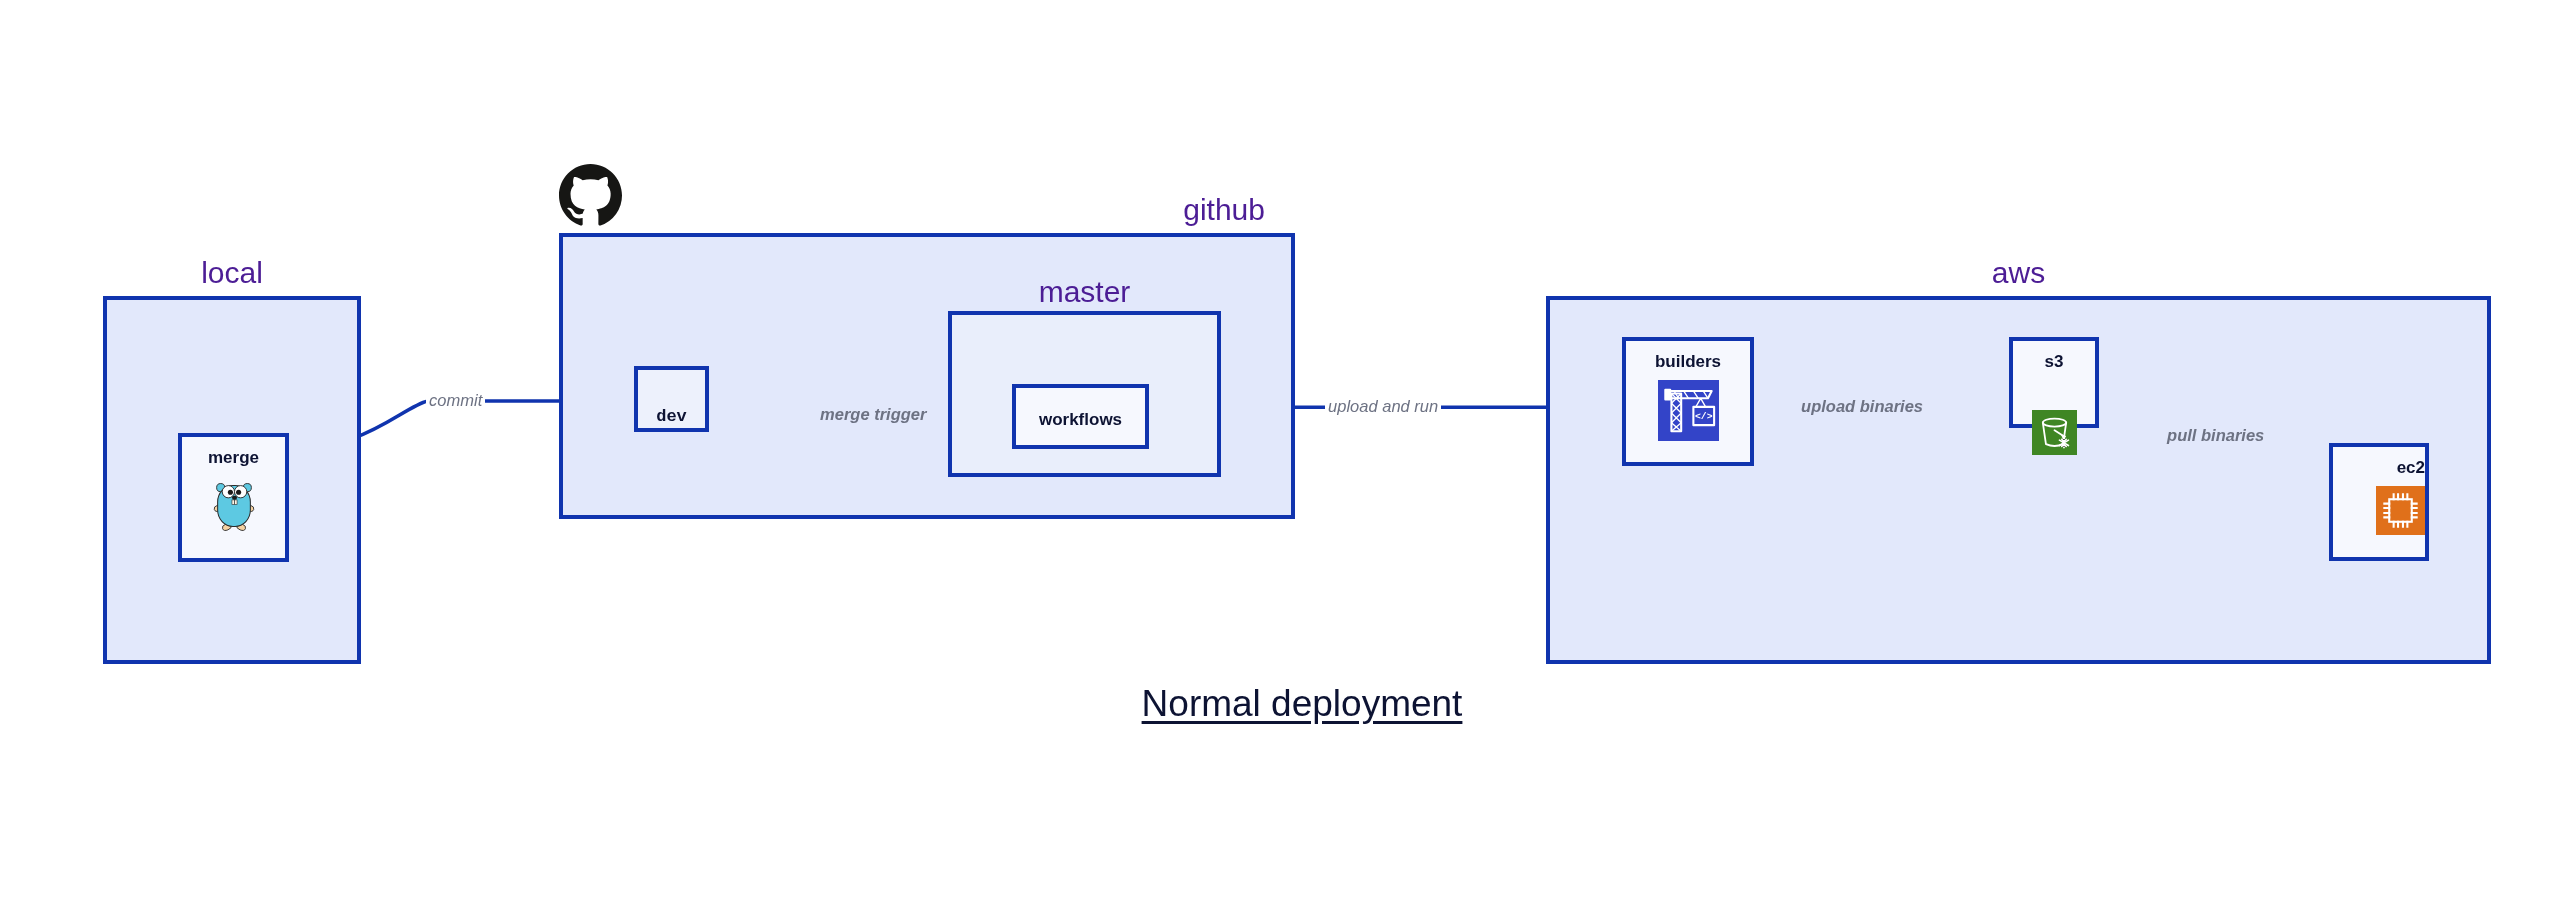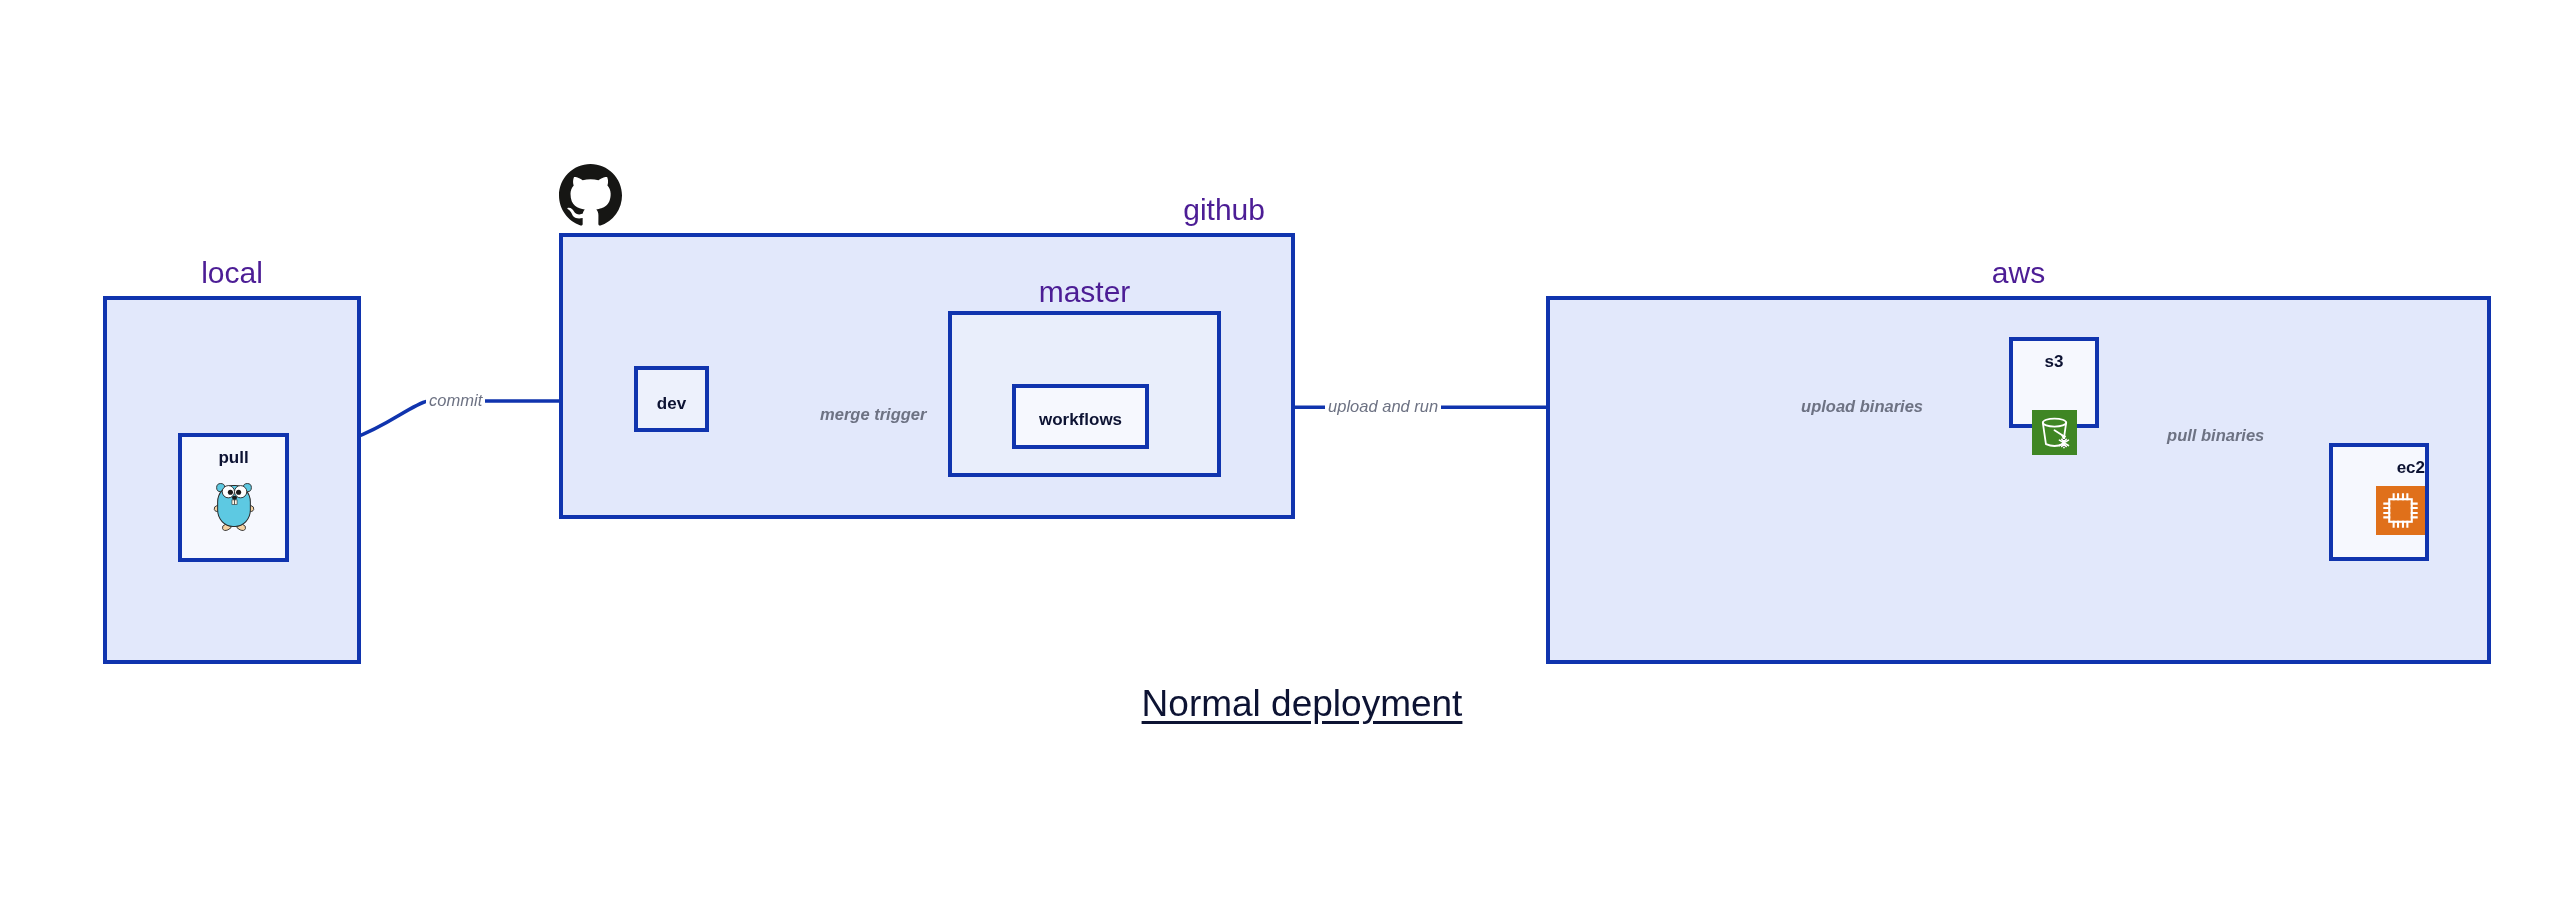--- a/index.html
+++ b/index.html
@@ -101,21 +101,21 @@
 
     <path d="M4075,790 C4200,780 4280,830 4360,905 L4486,963" fill="none" stroke="#1034ae" stroke-width="7" marker-end="url(#ah)"></path>
   </svg>
 
   <div class="group-label" style="left:103px;top:258px;width:258px;text-align:center;">local</div>
 
   <div class="group" style="left:103px;top:296px;width:258px;height:368px;">
   </div>
 
   <div class="node light" style="left:178px;top:433px;width:111px;height:129px;">
-    <div class="node-label">pull</div>
+    <div class="node-label">merge</div>
     <div class="node-icon">
       <svg width="46" height="57" viewBox="0 0 90 110" aria-hidden="true">
 
         <ellipse cx="15" cy="62" rx="9" ry="6" fill="#f6d2a2" stroke="#2b2b2b" stroke-width="1.6" transform="rotate(-18 15 62)"></ellipse>
         <ellipse cx="75" cy="62" rx="9" ry="6" fill="#f6d2a2" stroke="#2b2b2b" stroke-width="1.6" transform="rotate(18 75 62)"></ellipse>
 
         <ellipse cx="31" cy="99" rx="9" ry="6" fill="#f6d2a2" stroke="#2b2b2b" stroke-width="1.6" transform="rotate(-22 31 99)"></ellipse>
         <ellipse cx="59" cy="99" rx="9" ry="6" fill="#f6d2a2" stroke="#2b2b2b" stroke-width="1.6" transform="rotate(22 59 99)"></ellipse>
 
         <circle cx="19" cy="22" r="8" fill="#5dc9e2" stroke="#2b2b2b" stroke-width="1.8"></circle>
@@ -149,41 +149,65 @@
         8.01 0 0 0 16 8c0-4.42-3.58-8-8-8z"></path>
     </svg>
   </div>
 
   <div class="group-label" style="left:559px;top:195px;width:706px;text-align:right;">github</div>
 
   <div class="group" style="left:559px;top:233px;width:736px;height:286px;">
   </div>
 
   <div class="node" style="left:634px;top:366px;width:75px;height:66px;">
-    <div class="node-label" style="margin-top:25px;">dev</div>
+    <div class="node-label" style="margin-top:38px;font-family:Liberation Mono, monospace;">dev</div>
   </div>
 
   <div class="edge-label on-tint" style="left:817px;top:406px;">merge trigger</div>
 
   <div class="group-label" style="left:948px;top:277px;width:273px;text-align:center;">master</div>
 
   <div class="group" style="left:948px;top:311px;width:273px;height:166px;background:#e9eefb;">
   </div>
 
   <div class="node light" style="left:1012px;top:384px;width:137px;height:65px;">
     <div class="node-label" style="margin-top:23px;">workflows</div>
   </div>
 
   <div class="edge-label" style="left:1325px;top:398px;">upload and run</div>
 
   <div class="group-label" style="left:1546px;top:258px;width:945px;text-align:center;">aws</div>
 
   <div class="group" style="left:1546px;top:296px;width:945px;height:368px;">
   </div>
 
+  <div class="node light" style="left:1622px;top:337px;width:132px;height:129px;">
+    <div class="node-label">builders</div>
+    <div class="node-icon">
+      <svg width="61" height="61" viewBox="0 0 100 100" aria-hidden="true">
+        <rect x="0" y="0" width="100" height="100" fill="#3344c8"></rect>
+        <g fill="none" stroke="#ffffff" stroke-width="3.4" stroke-linejoin="round">
+
+          <rect x="22" y="22" width="16" height="62"></rect>
+          <path d="M22,22 L38,38 M38,22 L22,38 M22,38 L38,54 M38,38 L22,54
+                   M22,54 L38,70 M38,54 L22,70 M22,70 L38,84 M38,70 L22,84" stroke-width="2.2"></path>
+
+          <path d="M16,18 L88,18 L82,30 L22,30 Z"></path>
+          <path d="M26,18 L34,30 M42,18 L50,30 M58,18 L66,30 M74,18 L82,30" stroke-width="2.2"></path>
+
+          <rect x="12" y="16" width="8" height="16" fill="#ffffff"></rect>
+
+          <path d="M70,30 L62,44 M70,30 L78,44" stroke-width="2.2"></path>
+
+          <rect x="58" y="44" width="34" height="30"></rect>
+        </g>
+        <text x="75" y="64" fill="#ffffff" font-size="16" font-weight="700" text-anchor="middle" font-family="'Liberation Mono', monospace">&lt;/&gt;</text>
+      </svg>
+    </div>
+  </div>
 
   <div class="edge-label on-tint" style="left:1798px;top:398px;">upload binaries</div>
 
   <div class="node light" style="left:2009px;top:337px;width:90px;height:91px;gap:30px;">
     <div class="node-label">s3</div>
     <div class="node-icon">
       <svg width="45" height="45" viewBox="0 0 100 100" aria-hidden="true">
         <rect x="0" y="0" width="100" height="100" fill="#3f8624"></rect>
         <g fill="none" stroke="#ffffff" stroke-width="4" stroke-linecap="round" stroke-linejoin="round">
           <ellipse cx="50" cy="28" rx="26" ry="9"></ellipse>

